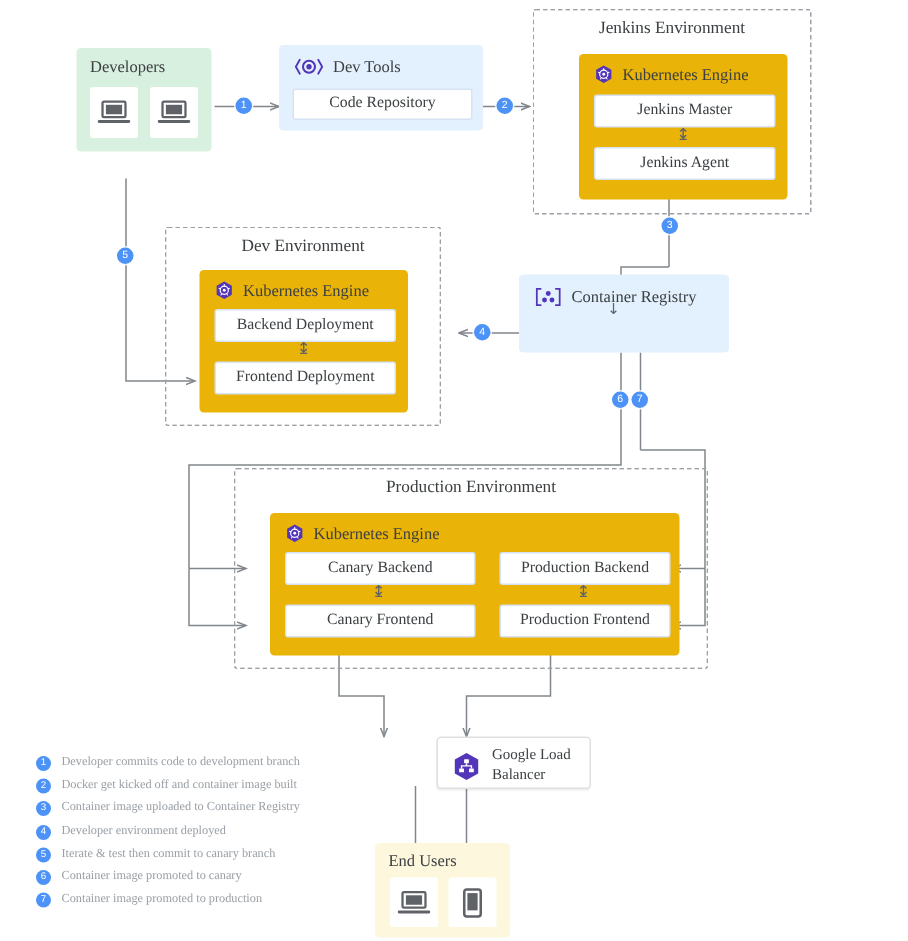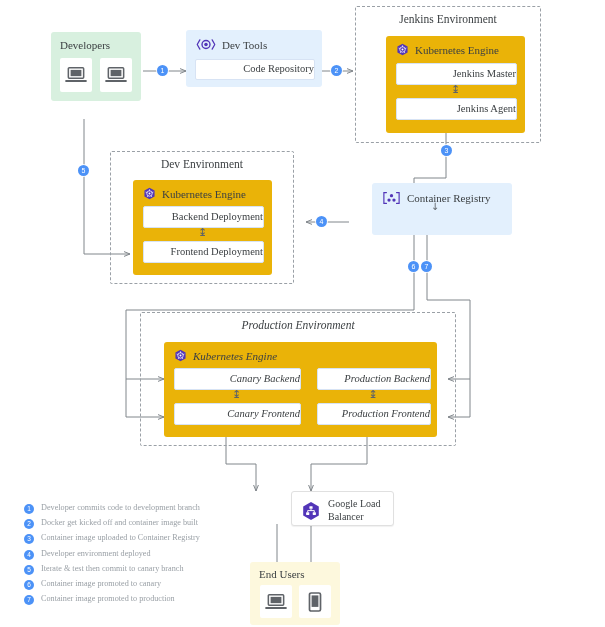--- a/index.html
+++ b/index.html
@@ -31,21 +31,21 @@
   .k8s-head{
     position:absolute;left:10px;top:7px;
     display:flex;align-items:center;gap:6px;
     font-size:11px;color:#3c4043;white-space:nowrap;
   }
   .node{
     position:absolute;
     background:#ffffff;
     border:1px solid #d7e3f4;
     border-radius:2px;
-    display:flex;align-items:center;justify-content:flex-end;
+    display:flex;align-items:center;justify-content:center;
     font-size:10.5px;color:#3c4043;text-align:center;
     line-height:1.15;
   }
   .panel{
     position:absolute;
     background:#e3f0fd;
     border-radius:3px;
   }
   .panel-head{
     position:absolute;left:10px;top:8px;
@@ -242,37 +242,37 @@
       <div class="node" style="left:10px;top:26px;width:119px;height:20px;">
         <span>Backend Deployment</span>
       </div>
       <div class="biarrow" style="left:10px;top:46px;width:119px;height:14px;line-height:14px;">↨</div>
       <div class="node" style="left:10px;top:61px;width:119px;height:20px;">
         <span>Frontend Deployment</span>
       </div>
     </div>
   </div>
 
-  <div class="panel" style="left:346px;top:183px;width:140px;height:52px;margin-left:26px;">
+  <div class="panel" style="left:346px;top:183px;width:140px;height:52px;">
     <div class="panel-head">
       <span class="icon">
         <svg width="19" height="14" viewBox="0 0 24 18">
           <path d="M5.5,2 L2.2,2 L2.2,16 L5.5,16" fill="none" stroke="#5235b8" stroke-width="1.5" stroke-linecap="round"></path>
           <path d="M18.5,2 L21.8,2 L21.8,16 L18.5,16" fill="none" stroke="#5235b8" stroke-width="1.5" stroke-linecap="round"></path>
           <circle cx="12" cy="6" r="2.1" fill="#5235b8"></circle>
           <circle cx="8.8" cy="11.6" r="2.1" fill="#5235b8"></circle>
           <circle cx="15.2" cy="11.6" r="2.1" fill="#5235b8"></circle>
         </svg>
       </span>
       <span>Container Registry</span>
     </div>
     <div class="biarrow" style="left:56px;top:18px;width:14px;height:12px;line-height:12px;font-size:10px;">↓</div>
   </div>
 
-  <div class="env" style="left:140px;top:312px;width:314px;height:132px;font-style:italic;">
+  <div class="env" style="left:156px;top:312px;width:314px;height:132px;">
     <div class="env-title">Production Environment</div>
     <div class="k8s" style="left:23px;top:29px;width:273px;height:95px;">
       <div class="k8s-head">
         <span class="icon">
           <svg width="13" height="13" viewBox="0 0 20 20">
             <path d="M10,1 L17.8,5.4 L17.8,14.6 L10,19 L2.2,14.6 L2.2,5.4 Z" fill="#5235b8"></path>
             <circle cx="10" cy="10" r="4.2" fill="none" stroke="#ffffff" stroke-width="1.15"></circle>
             <circle cx="10" cy="10" r="1.5" fill="#ffffff"></circle>
             <g stroke="#ffffff" stroke-width="1.05" stroke-linecap="round">
               <path d="M10,5.8 L10,4.2"></path>

